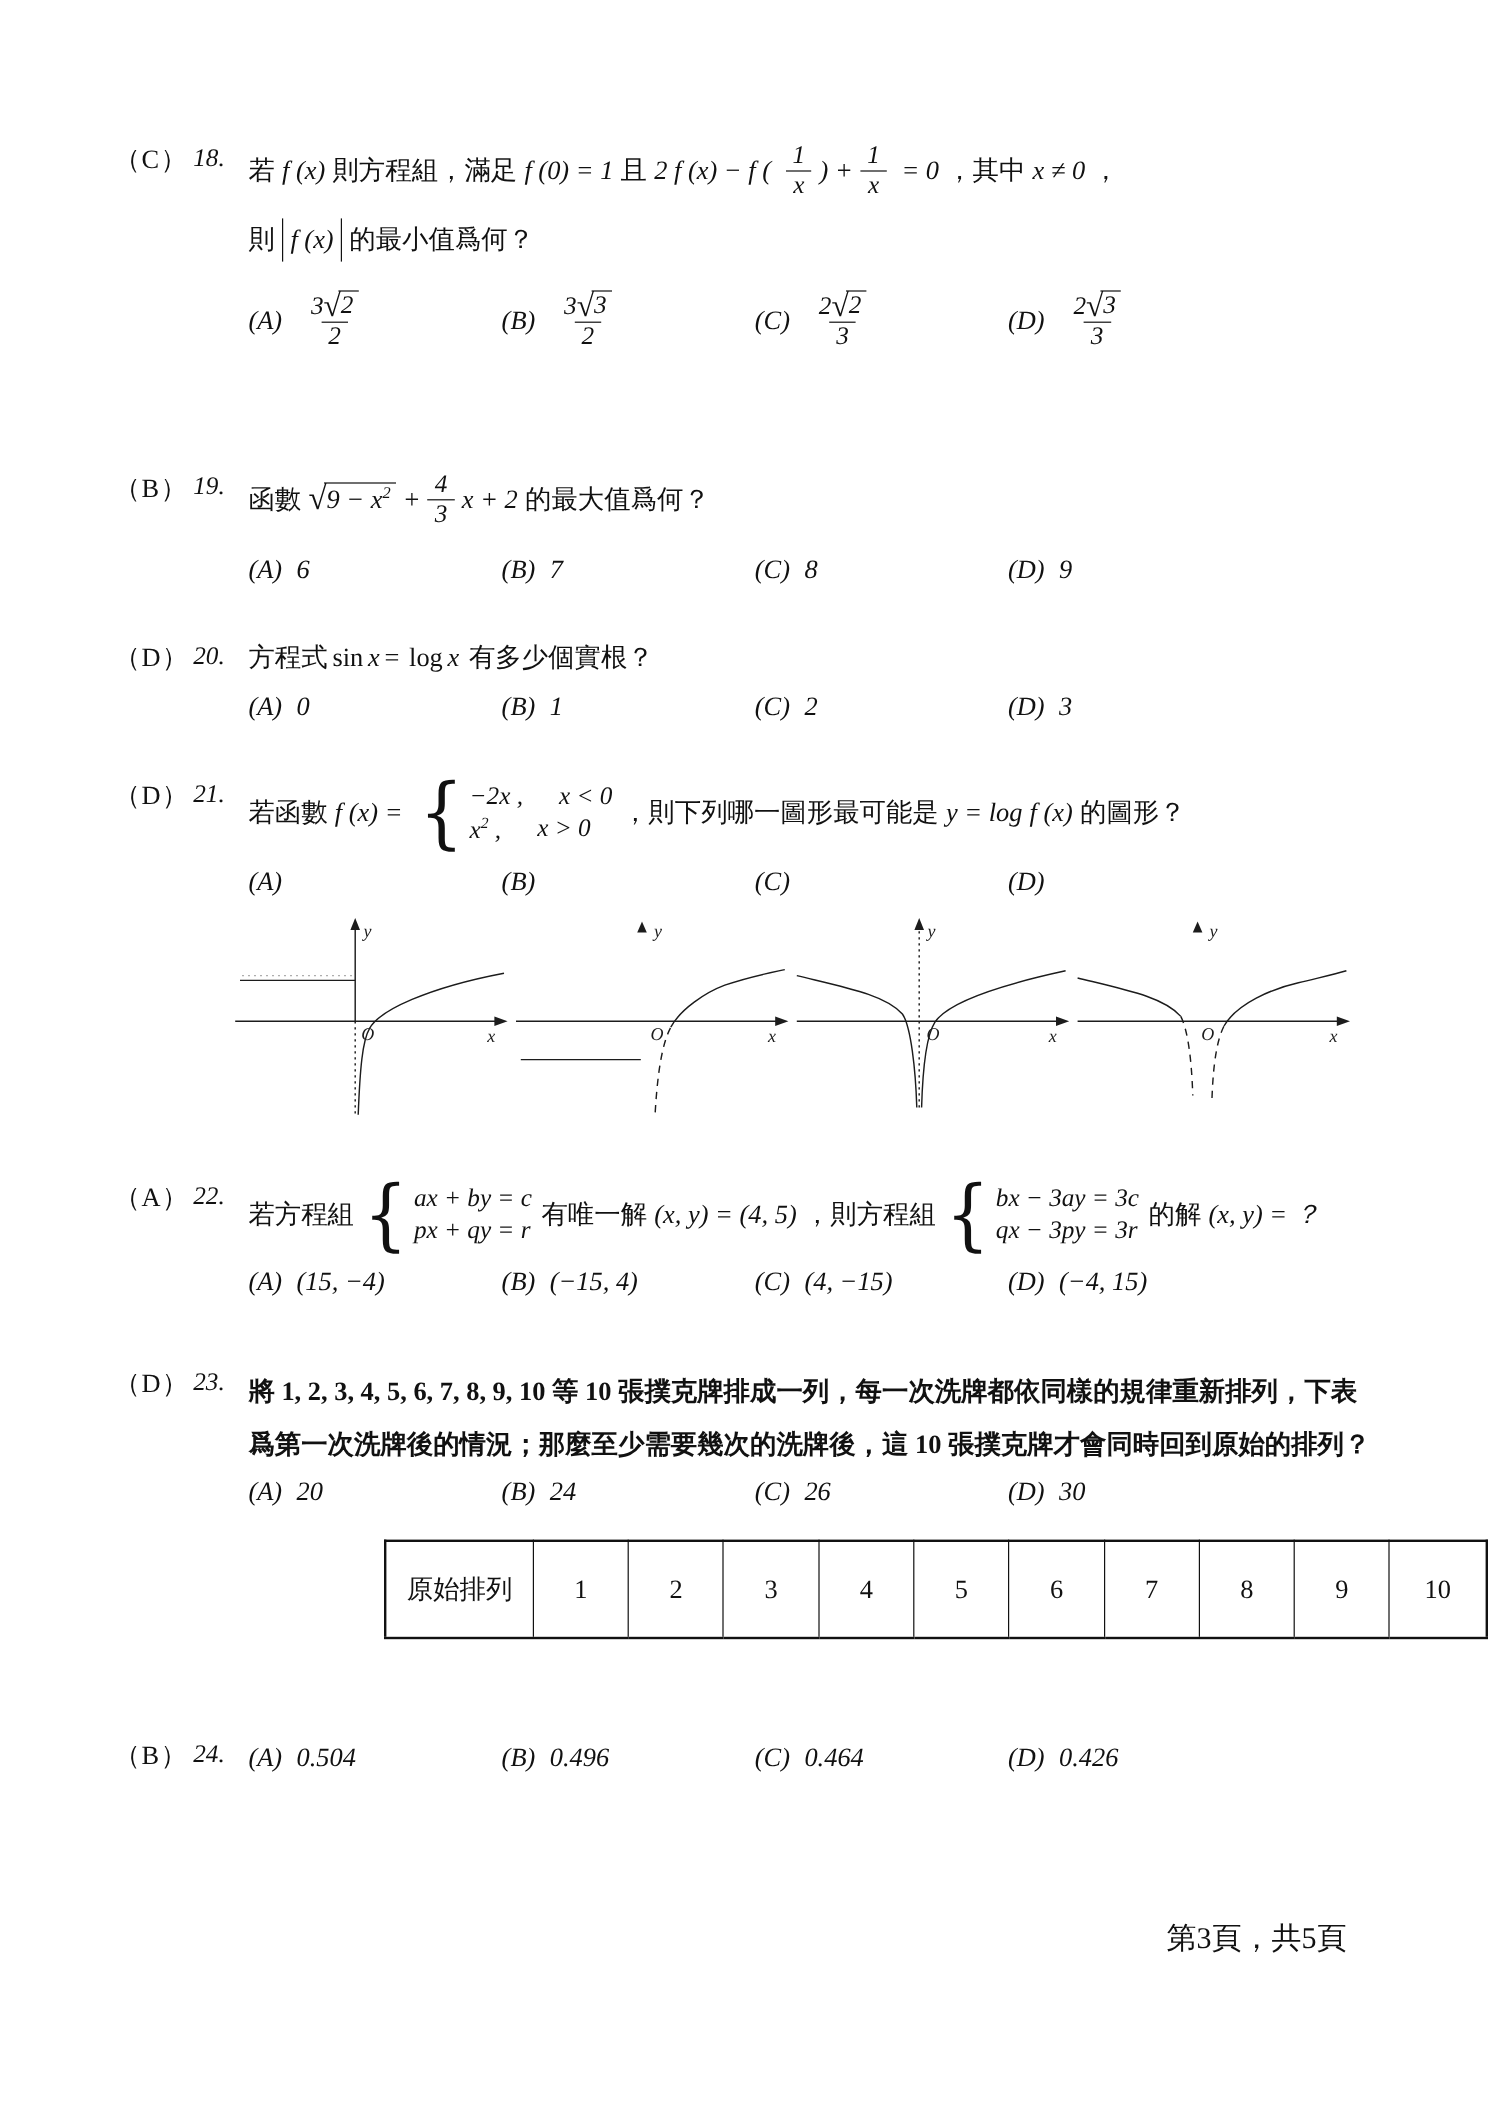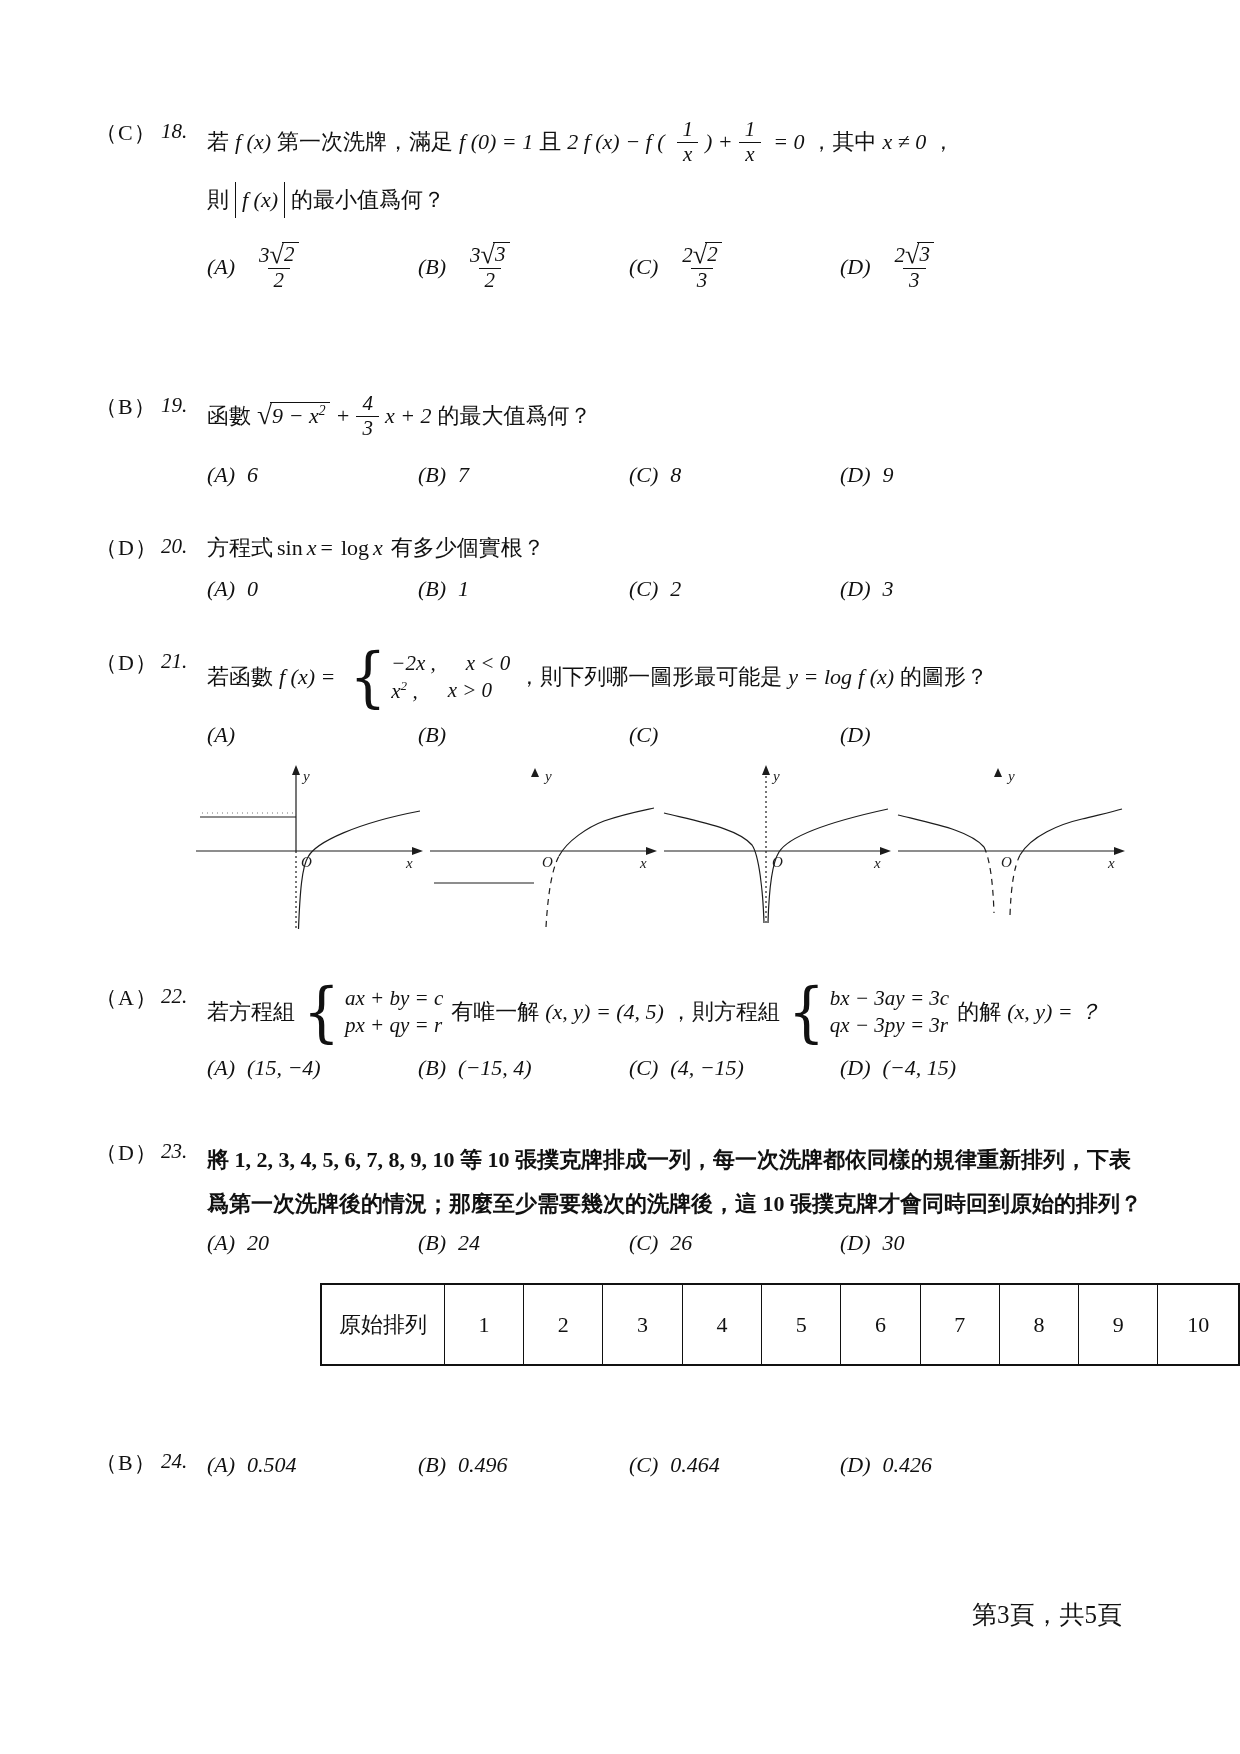--- a/index.html
+++ b/index.html
@@ -59,21 +59,21 @@
 
 <div class="page">
 
   <div class="q" style="top:118px">
     <div class="ans">（C）</div>
     <div class="qnum">18.</div>
     <div class="qbody">
       <div class="row">
         <span class="cjk">若</span>
         <span class="m mseg">f (x)</span>
-        <span class="cjk">第一次洗牌，滿足</span>
+        <span class="cjk">則方程組，滿足</span>
         <span class="m mseg">f (0)  =  1</span>
         <span class="cjk">且</span>
         <span class="m mseg">2 f (x)  −  f (</span>
         <span class="frac">
           <span class="num">1</span>
           <span class="den">x</span>
         </span>
         <span class="m">)  +</span>
         <span class="frac">
           <span class="num">1</span>

